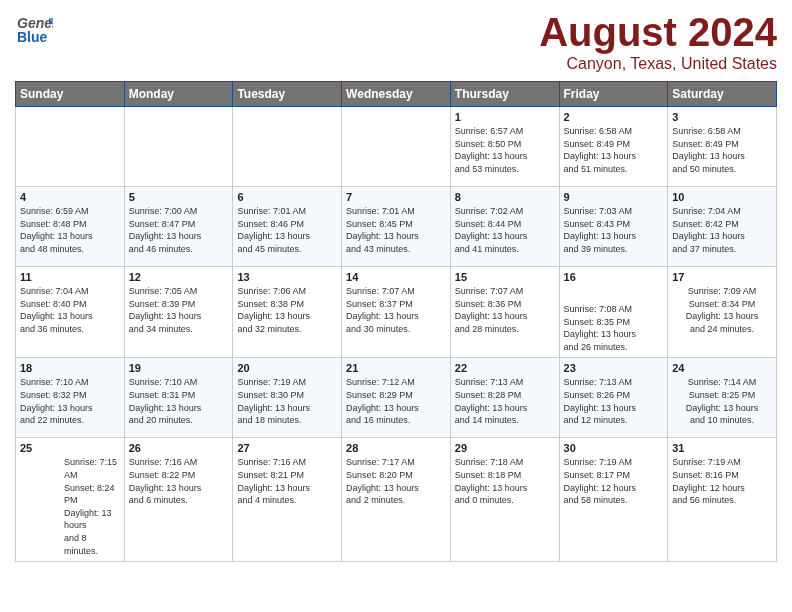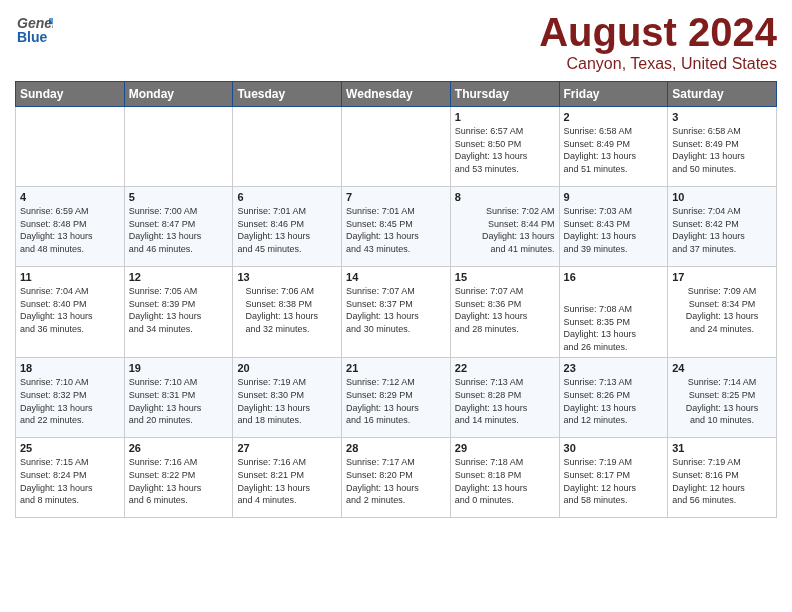--- a/index.html
+++ b/index.html
@@ -130,21 +130,21 @@
           </td>
           <td>
             <div class="cell-day">7</div>
             <div class="cell-info" style="white-space: pre-line;">Sunrise: 7:01 AM
 Sunset: 8:45 PM
 Daylight: 13 hours
 and 43 minutes.</div>
           </td>
           <td>
             <div class="cell-day">8</div>
-            <div class="cell-info" style="white-space: pre-line; text-align: right;">Sunrise: 7:02 AM
+            <div class="cell-info" style="white-space: pre-line;">Sunrise: 7:02 AM
 Sunset: 8:44 PM
 Daylight: 13 hours
 and 41 minutes.</div>
           </td>
           <td>
             <div class="cell-day">9</div>
             <div class="cell-info" style="white-space: pre-line;">Sunrise: 7:03 AM
 Sunset: 8:43 PM
 Daylight: 13 hours
 and 39 minutes.</div>
@@ -167,21 +167,21 @@
           </td>
           <td>
             <div class="cell-day">12</div>
             <div class="cell-info" style="white-space: pre-line;">Sunrise: 7:05 AM
 Sunset: 8:39 PM
 Daylight: 13 hours
 and 34 minutes.</div>
           </td>
           <td>
             <div class="cell-day">13</div>
-            <div class="cell-info" style="white-space: pre-line; margin-left: 8px;">Sunrise: 7:06 AM
+            <div class="cell-info" style="white-space: pre-line;">Sunrise: 7:06 AM
 Sunset: 8:38 PM
 Daylight: 13 hours
 and 32 minutes.</div>
           </td>
           <td>
             <div class="cell-day">14</div>
             <div class="cell-info" style="white-space: pre-line;">Sunrise: 7:07 AM
 Sunset: 8:37 PM
 Daylight: 13 hours
 and 30 minutes.</div>
@@ -255,21 +255,21 @@
             <div class="cell-day">24</div>
             <div class="cell-info" style="white-space: pre-line; text-align: center;">Sunrise: 7:14 AM
 Sunset: 8:25 PM
 Daylight: 13 hours
 and 10 minutes.</div>
           </td>
         </tr>
         <tr>
           <td>
             <div class="cell-day">25</div>
-            <div class="cell-info" style="white-space: pre-line;">Sunrise: 7:15 AM
+            <div class="cell-info" style="white-space: pre-line; margin-left: 44px;">Sunrise: 7:15 AM
 Sunset: 8:24 PM
 Daylight: 13 hours
 and 8 minutes.</div>
           </td>
           <td>
             <div class="cell-day">26</div>
             <div class="cell-info" style="white-space: pre-line;">Sunrise: 7:16 AM
 Sunset: 8:22 PM
 Daylight: 13 hours
 and 6 minutes.</div>

